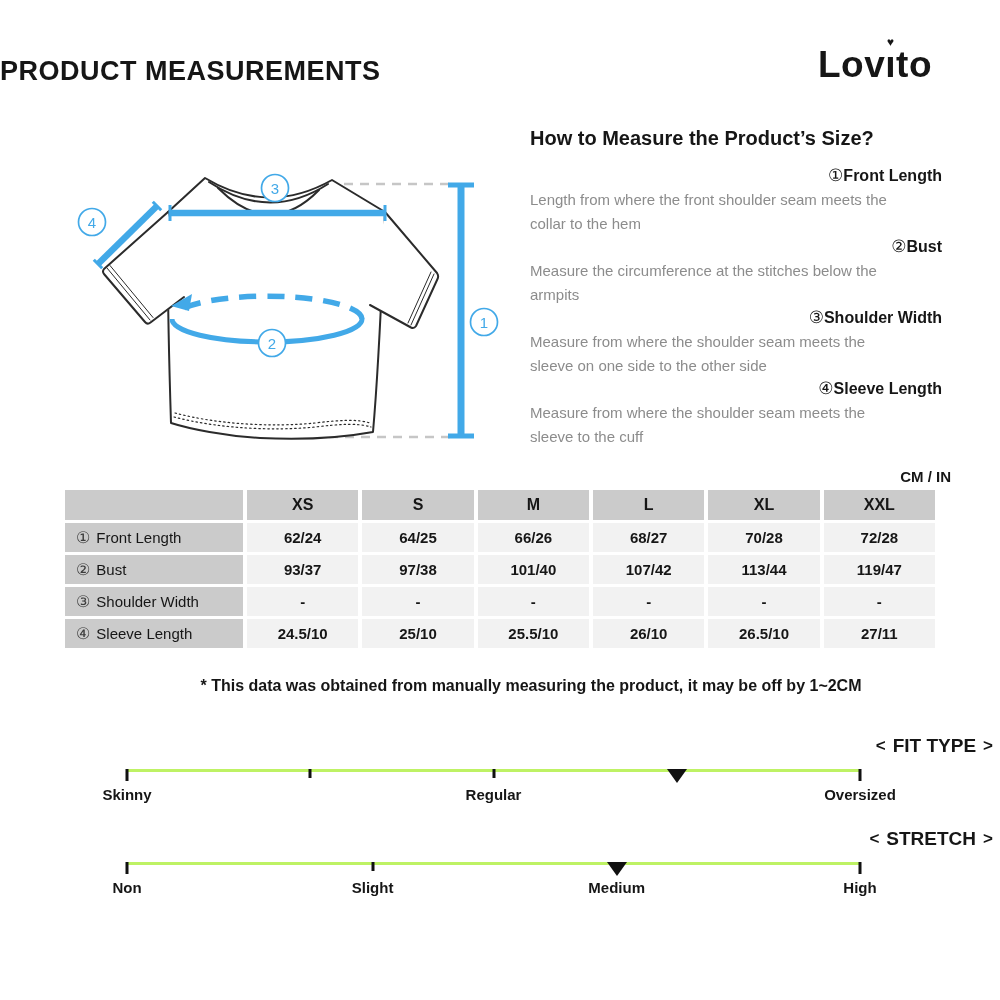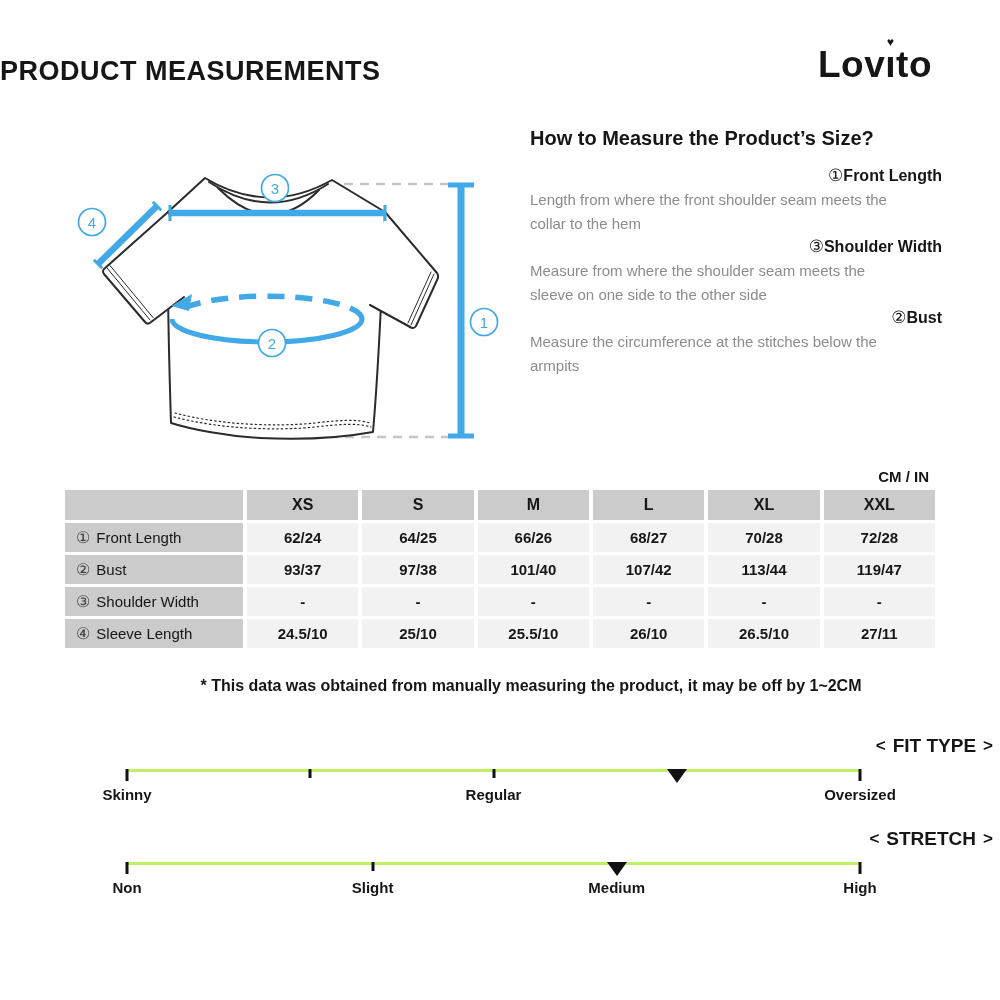--- a/index.html
+++ b/index.html
@@ -29,21 +29,21 @@
   .howto-item-label{font-size:16px;font-weight:700;line-height:24px;text-align:right;}
   .howto-item-label .cnum{font-weight:400;font-size:17px;}
   .howto-item-desc{font-size:15px;font-weight:400;line-height:23.5px;color:var(--muted);
                    width:378px;}
 
   
   #tshirt{position:absolute;left:60px;top:130px;width:460px;height:330px;}
   #tshirt text{font-family:"Liberation Sans",sans-serif;font-size:15px;fill:var(--accent);}
 
   
-  .unit{position:absolute;top:468px;right:71px;font-size:15px;font-weight:700;}
+  .unit{position:absolute;top:468px;right:49px;font-size:15px;font-weight:700;}
 
   
   .size-table{position:absolute;left:65px;top:490px;width:870px;display:grid;
               grid-template-columns:178px repeat(6,1fr);gap:3px 4px;}
   .size-table .th{background:var(--table-head);height:30px;display:flex;align-items:center;
                   justify-content:center;font-weight:700;font-size:16px;}
   .size-table .row-label{background:var(--table-head);height:29px;display:flex;
                   align-items:center;padding-left:11px;font-size:15px;gap:6px;}
   .size-table .row-label .cnum{font-size:16px;color:#3c3c3c;}
   .size-table .td{background:var(--table-cell);height:29px;display:flex;align-items:center;
@@ -80,32 +80,38 @@
 
     <div>
       <div class="howto-item-label">
         <span class="cnum">①</span><span>Front Length</span>
       </div>
       <div class="howto-item-desc">Length from where the front shoulder seam meets the collar to the hem</div>
     </div>
 
     <div>
       <div class="howto-item-label">
+        <span class="cnum">②</span><span>Bust</span>
+      </div>
+      <div class="howto-item-desc">Measure the circumference at the stitches below the armpits</div>
+    </div>
+
+    <div>
+      <div class="howto-item-label">
         <span class="cnum">③</span><span>Shoulder Width</span>
       </div>
       <div class="howto-item-desc">Measure from where the shoulder seam meets the sleeve on one side to the other side</div>
     </div>
 
     <div>
       <div class="howto-item-label">
-        <span class="cnum">②</span><span>Bust</span>
-      </div>
-      <div class="howto-item-desc">Measure the circumference at the stitches below the armpits</div>
-    </div>
-
+        <span class="cnum">④</span><span>Sleeve Length</span>
+      </div>
+      <div class="howto-item-desc">Measure from where the shoulder seam meets the sleeve to the cuff</div>
+    </div>
   </div>
 
   <svg id="tshirt" viewBox="0 0 460 330">
 
     <g stroke="#c6c6c6" stroke-width="2.5" stroke-dasharray="9,7" fill="none">
       <path d="M268,54 H390"></path>
       <path d="M205,307 H390"></path>
     </g>
 
     <g stroke="#2b2b2b" stroke-width="2" fill="none" stroke-linecap="round" stroke-linejoin="round">

